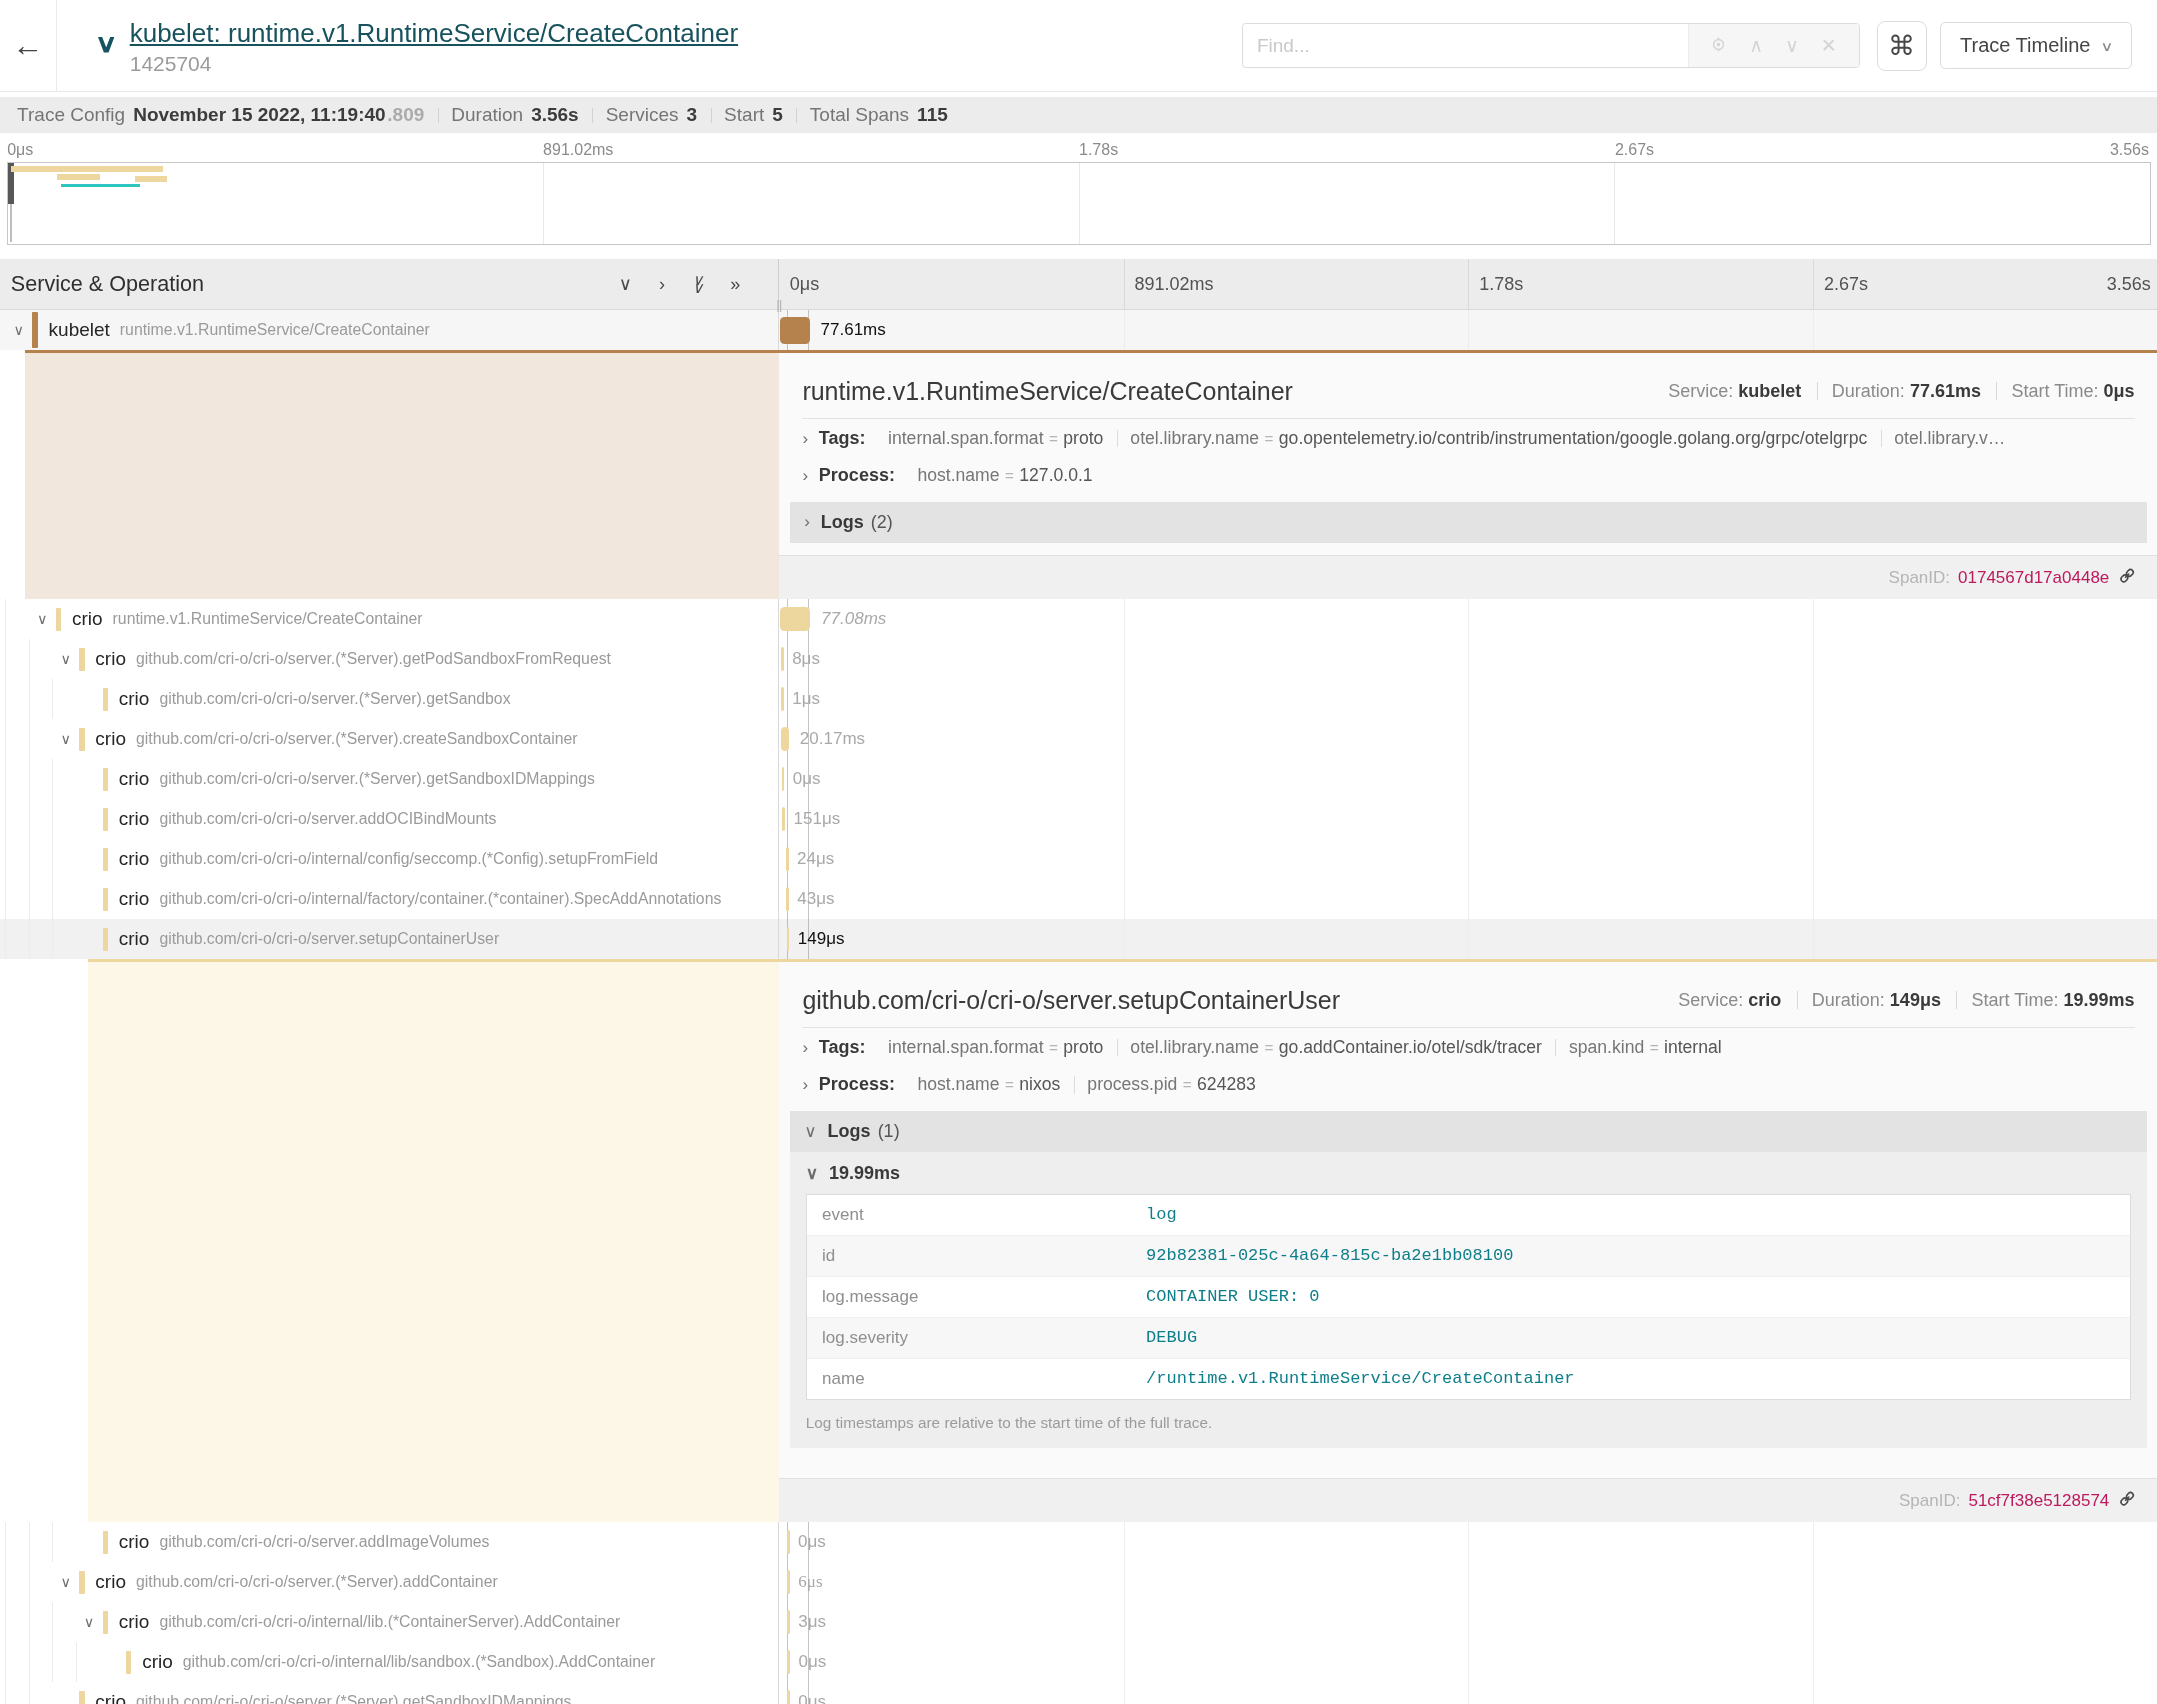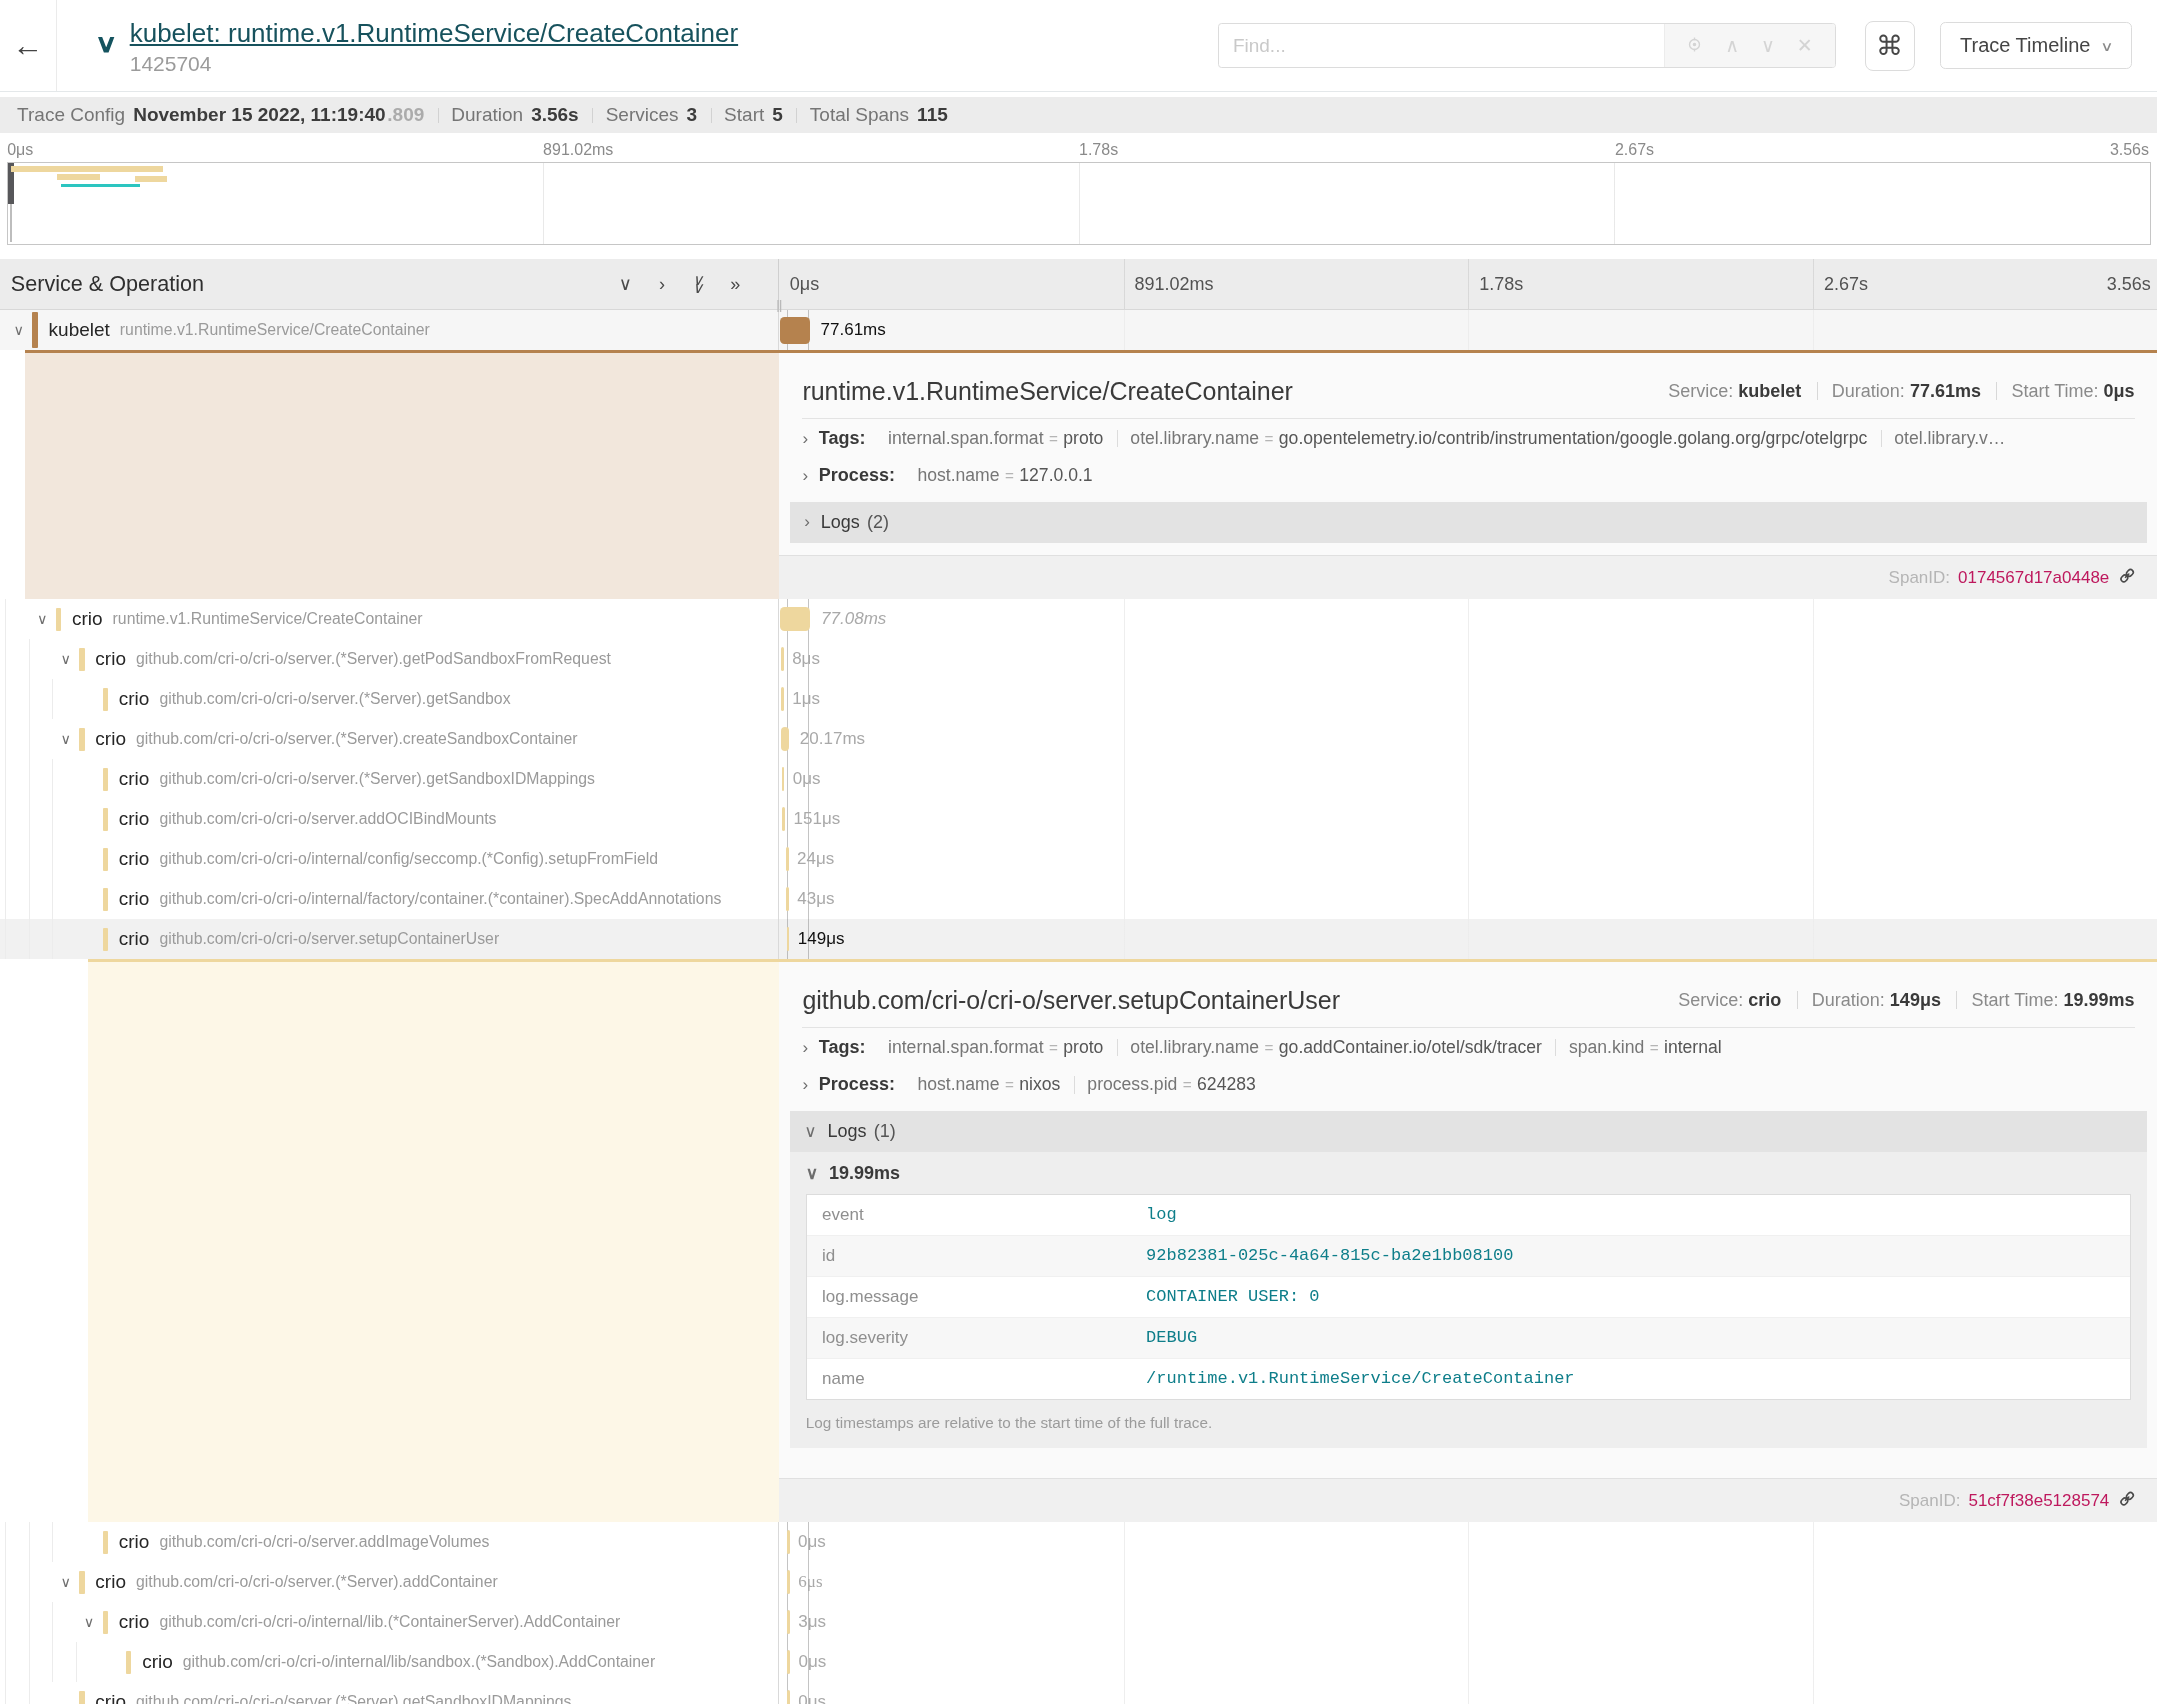--- a/index.html
+++ b/index.html
@@ -7,21 +7,21 @@
     font-family:"Liberation Sans", sans-serif; color:#333; }
 
   
   .topbar { height:92px; display:flex; align-items:center; border-bottom:0.9px solid #e4e8ea; }
   .back-col { width:57px; height:100%; flex:none; display:flex; align-items:center; justify-content:center; border-right:0.9px solid #ebebeb; cursor:pointer; }
   .back-ic { font-size:31px; color:#444; }
   .title-wrap { display:flex; align-items:flex-start; margin-left:40px; gap:14.4px; flex:1; min-width:0; }
   .title-caret { color:#14535f; font-size:25px; font-weight:700; margin-top:14.4px; transform:scaleX(1.25); cursor:pointer; }
   .t-title { display:inline-block; font-size:26px; color:#17525d; text-decoration:underline; cursor:pointer; margin-top:3.6px; }
   .t-id { font-size:21px; color:#9b9b9b; margin-top:2.7px; }
-  .topbar-right { display:flex; align-items:center; margin-right:26px; flex:none;gap:12px; }
+  .topbar-right { display:flex; align-items:center; margin-right:26px; flex:none; }
   .find { display:flex; width:618px; height:45px; border:0.9px solid #dcdcdc; border-radius:3.6px; overflow:hidden; background:#fff; }
   .find input { flex:1; border:none; outline:none; padding:0 14.4px; font-size:19px; color:#444; background:transparent; min-width:0; }
   .find input::placeholder { color:#c9c9c9; }
   .find-suffix { display:flex; align-items:center; width:171px; justify-content:space-evenly; background:#f6f6f6; border-left:0.9px solid #ececec; color:#d4d4d4; font-size:19px; flex:none; }
   .find-suffix .fic { cursor:pointer; line-height:1; }
   .kbd-btn { width:50px; height:50px; margin-left:17px; border:0.9px solid #dcdcdc; border-radius:8px; background:#fff; font-size:27px; color:#474747; display:flex; align-items:center; justify-content:center; cursor:pointer; }
   .view-btn { height:47px; margin-left:13.5px; border:0.9px solid #dcdcdc; border-radius:5.4px; background:#fff; font-size:20px; color:#454545; display:flex; align-items:center; gap:11.7px; padding:0 19px; cursor:pointer; white-space:nowrap; }
   .view-caret { font-size:13.5px; color:#8a8a8a; transform:scaleX(1.35); }
 
   
@@ -93,21 +93,21 @@
   .dp-rule { height:0.9px; background:#e3e3e3; }
   .dp-line { display:flex; align-items:center; font-size:17.6px; padding:9px 0 7.2px; white-space:nowrap; overflow:hidden; cursor:pointer; }
   .dp-chev { color:#6d6d6d; font-size:17px; margin-right:10.8px; }
   .dp-line .lab { color:#393939; font-weight:700; font-size:18px; margin-right:9px; }
   .kv { padding:0 13.5px; position:relative; }
   .kv + .kv::before { content:""; position:absolute; left:0; top:1.8px; bottom:1.8px; width:0.9px; background:#dcdcdc; }
   .kv .k { color:#767676; }
   .kv .eq { color:#b5b5b5; padding:0 5.4px; font-size:15.3px; }
   .kv .v { color:#565656; }
   .logs-bar { background:#e3e3e3; margin:8px -12.6px 0; padding:10px 14.4px; display:flex; align-items:center; font-size:18px; cursor:pointer; }
-  .logs-lab { color:#393939; font-weight:400; margin-right:7.2px; }
+  .logs-lab { color:#393939; font-weight:700; margin-right:7.2px; }
   .logs-count { color:#555; }
   .log-body { background:#eeeeee; margin:0 -12.6px; padding:1.8px 0 14.4px; }
   .entry-head { padding:10px 16px 8px; font-size:18px; font-weight:700; color:#3a3a3a; display:flex; align-items:center; cursor:pointer; }
   .log-table { margin:1.8px 16px 0; background:#fff; border:0.9px solid #dcdcdc; }
   .lt-row { display:flex; border-bottom:0.9px solid #f0f0f0; }
   .lt-row:last-child { border-bottom:none; }
   .lt-row.alt { background:#f7f7f7; }
   .lt-k { width:324px; flex:none; padding:10px 15.3px; font-size:17px; color:#8f8f8f; }
   .lt-v { flex:1; padding:10px 15.3px; font-family:"Liberation Mono", monospace; font-size:17px; color:#0e7e8a; }
   .log-note { padding:13.5px 16px 1.8px; font-size:15.3px; color:#9b9b9b; }

